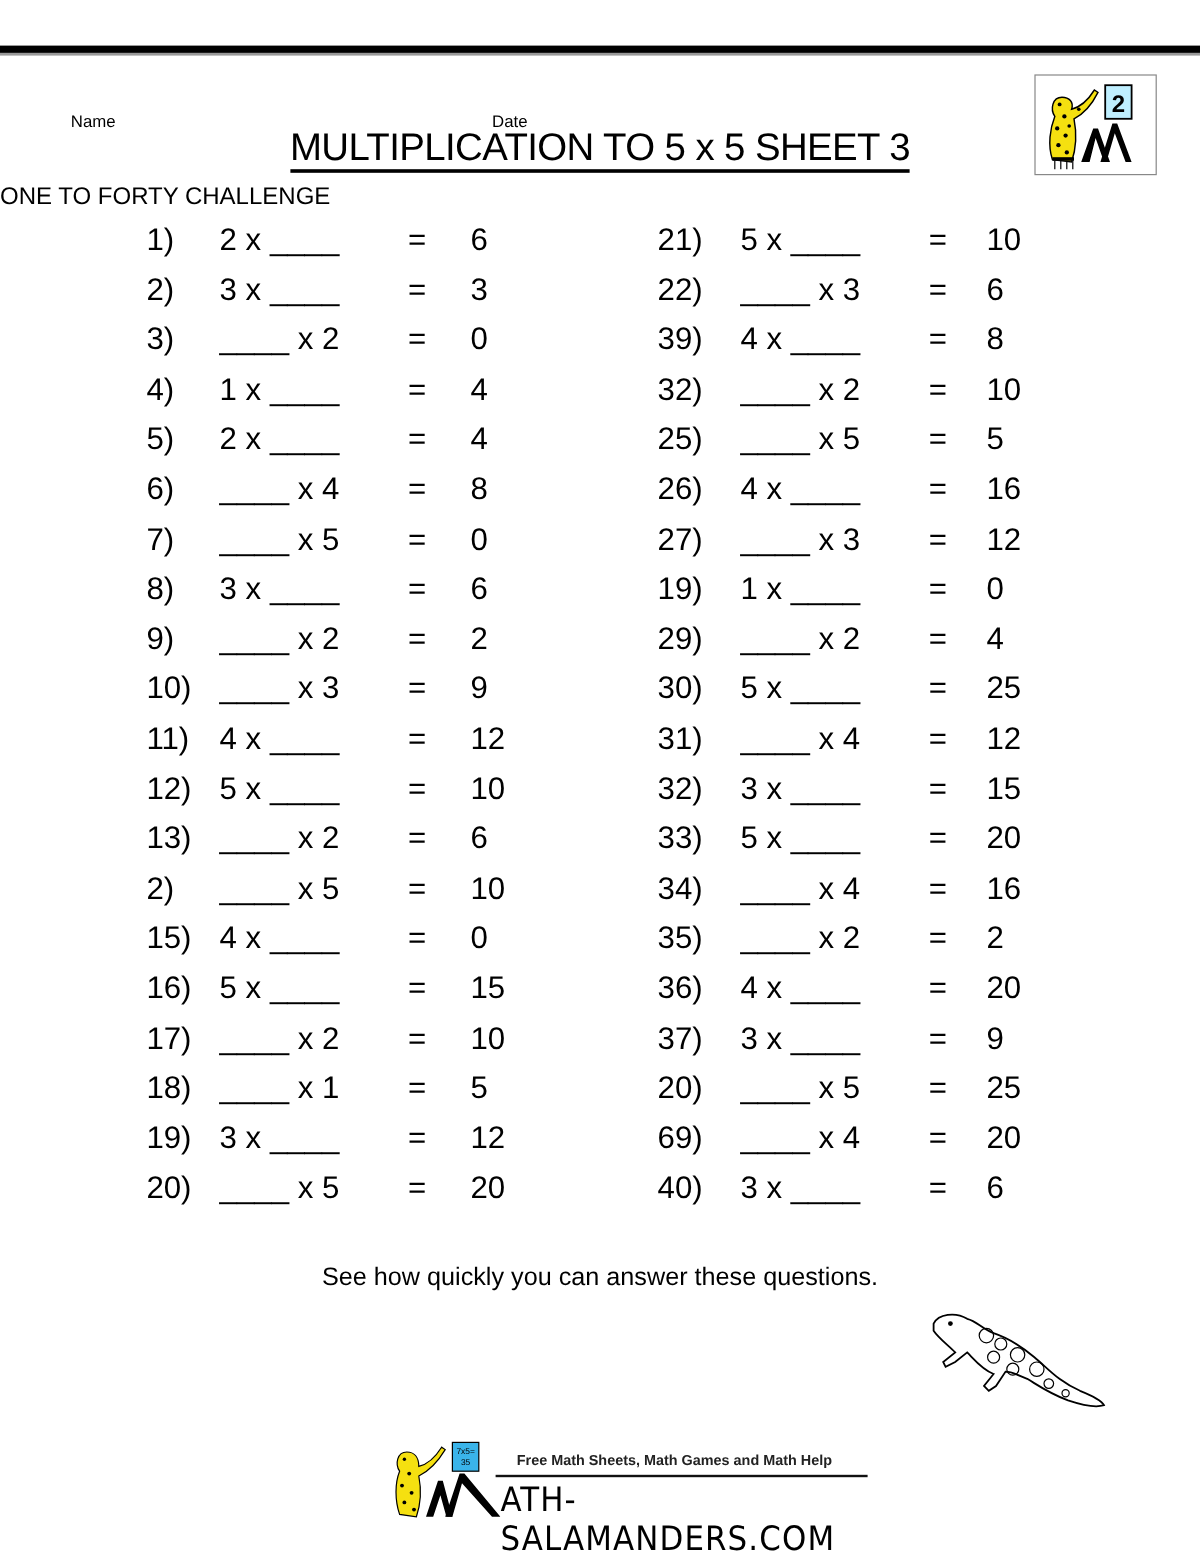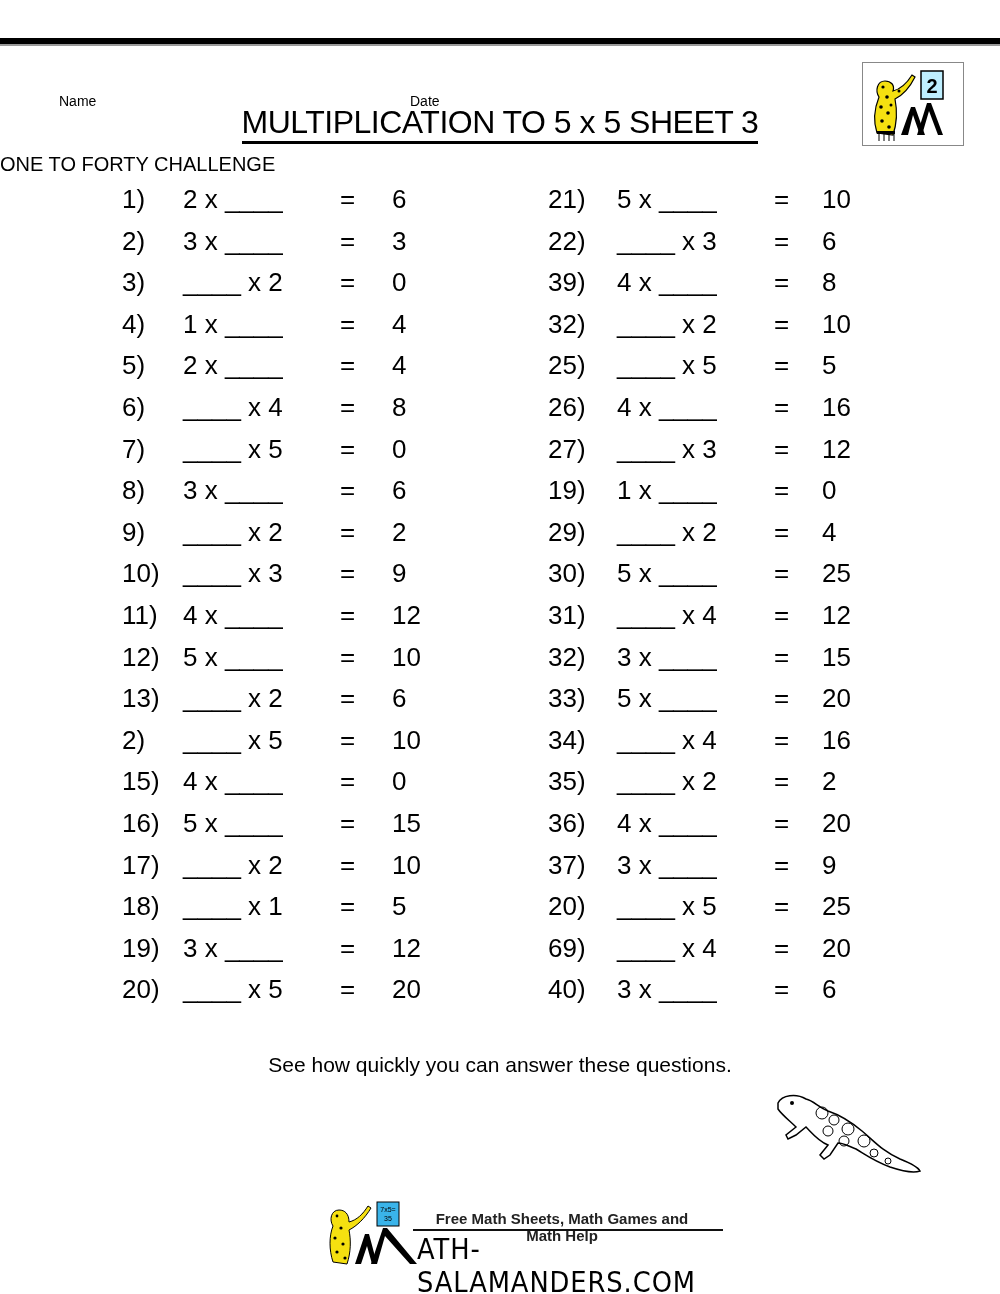--- a/index.html
+++ b/index.html
@@ -40,21 +40,21 @@
     .col-right .eq { left: 226px; }
     .col-right .res { left: 274px; }
     .footer-note {
       position: absolute; left: 0; width: 1000px; top: 1053px; text-align: center;
       font-size: 21px;
     }
     .salamander { position: absolute; left: 770px; top: 1085px; width: 160px; height: 100px; }
     .brand { position: absolute; left: 325px; top: 1200px; width: 400px; height: 80px; }
     .brand-tag {
       position: absolute; left: 92px; top: 10px; width: 290px; text-align: center;
-      font-size: 15px; font-weight: bold; color: #222;
+      font-size: 12px; font-weight: bold; color: #222;
     }
     .brand-rule { position: absolute; left: 88px; top: 29px; width: 310px; height: 2px; background: #111; }
     .brand-site {
       position: absolute; left: 92px; top: 33px; font-size: 28px; letter-spacing: 1px;
       font-family: "DejaVu Sans", sans-serif; font-weight: normal; transform: scaleX(0.92);
       transform-origin: left;
     }
   </style>
 </head>
 <body>

